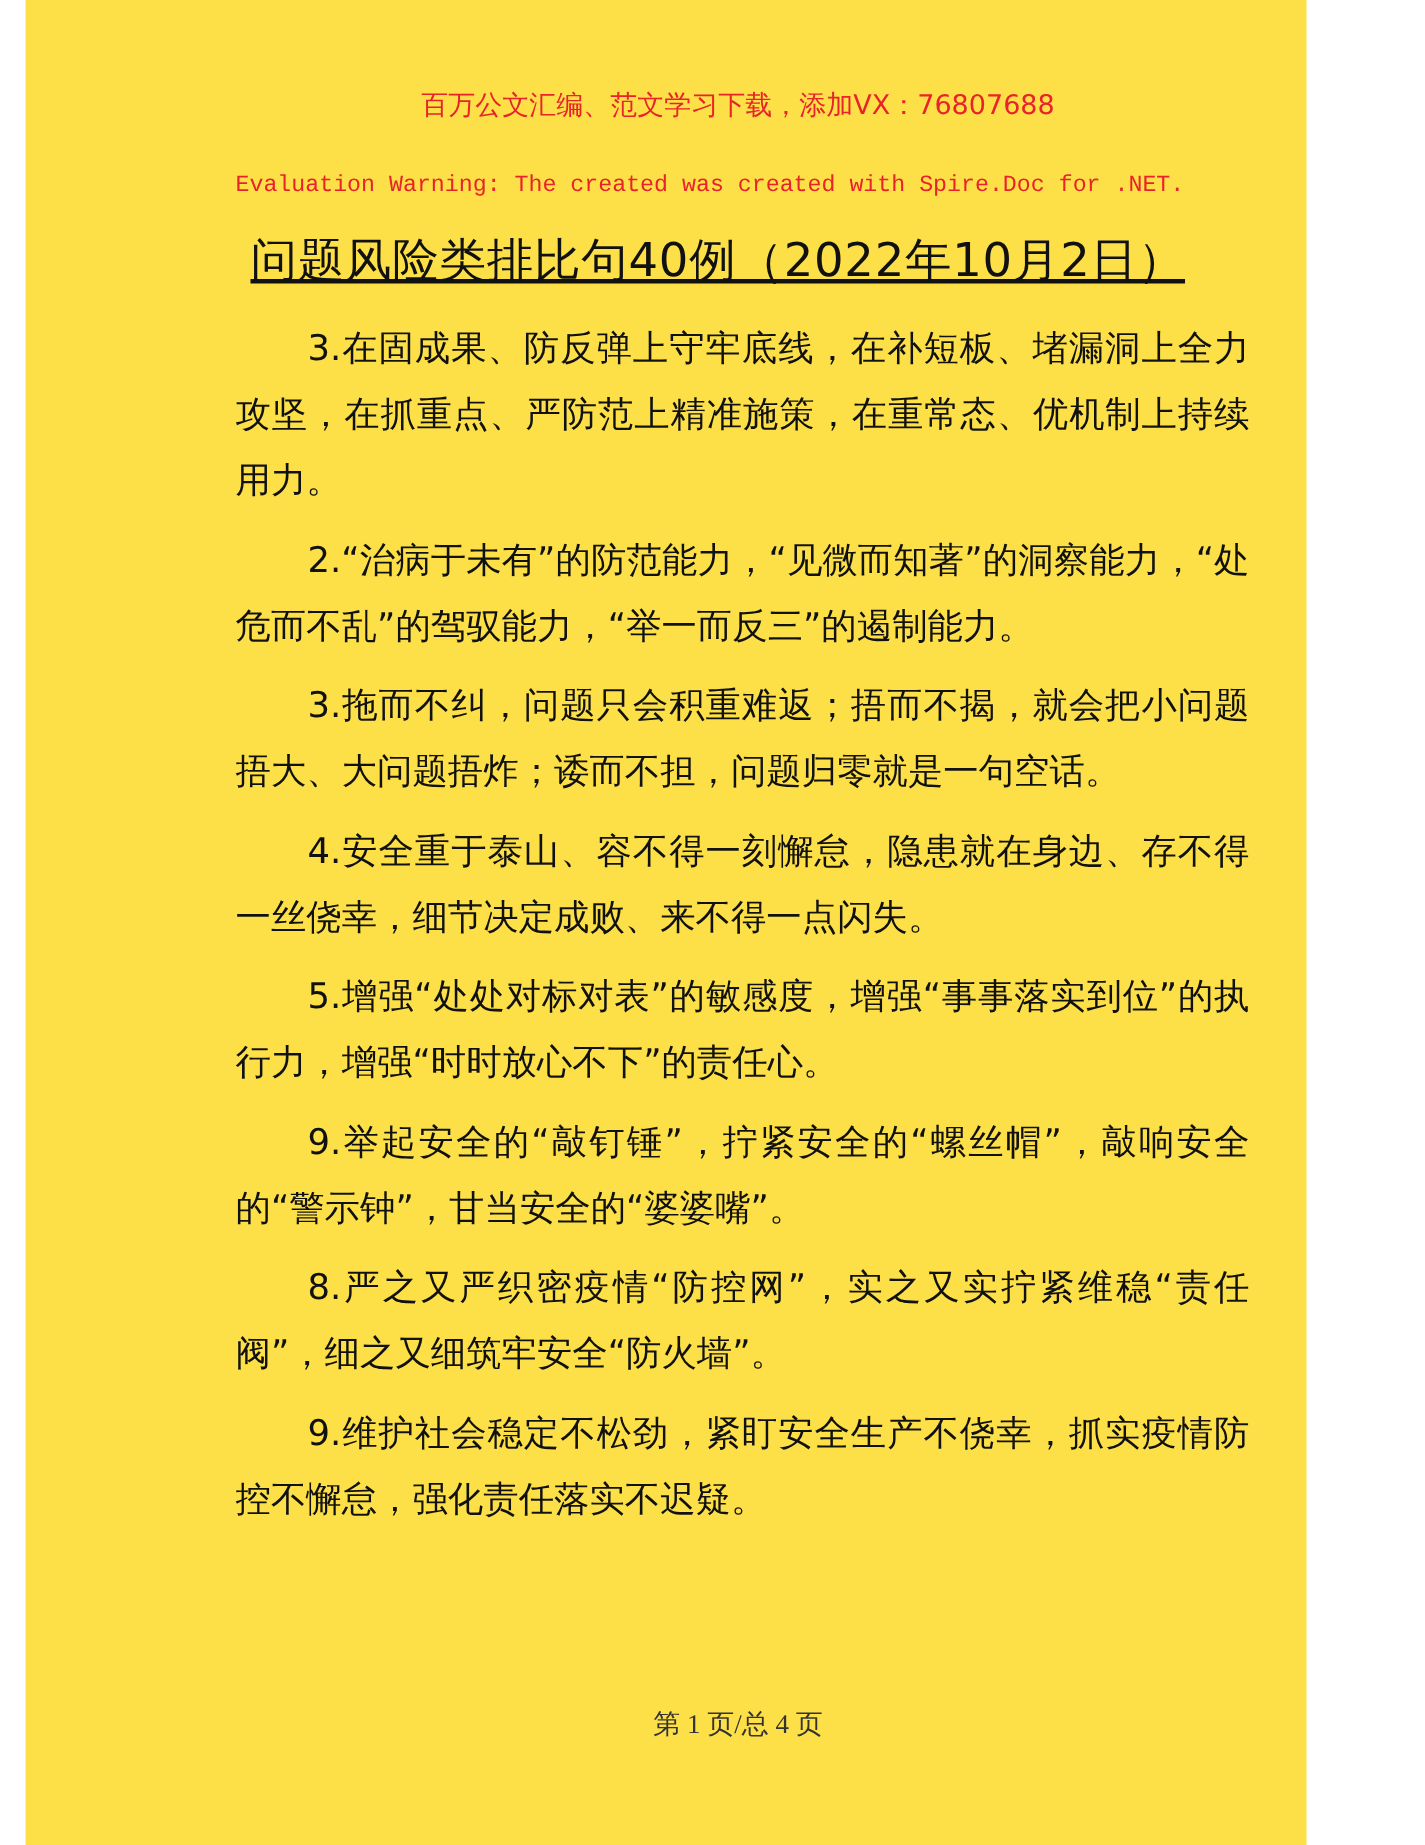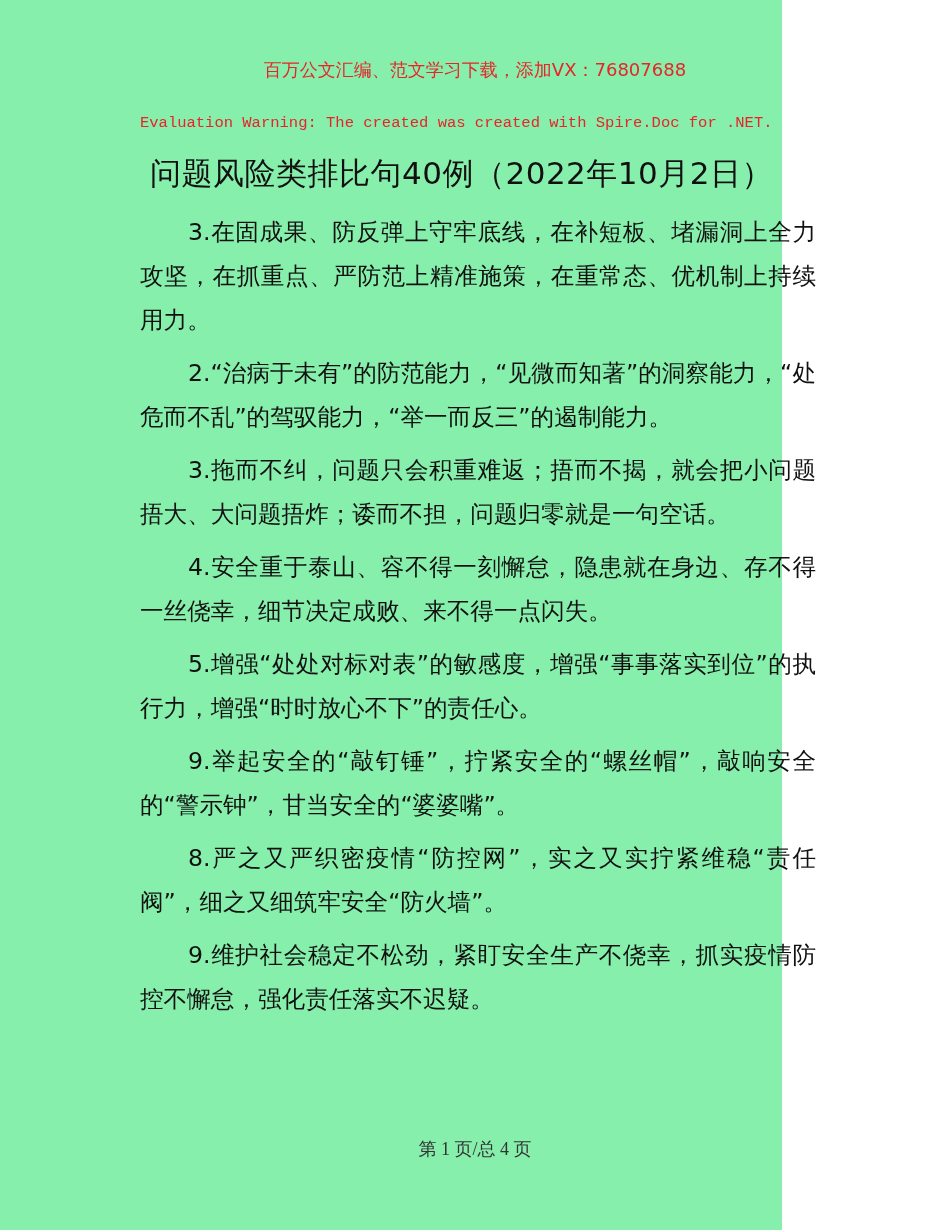--- a/index.html
+++ b/index.html
@@ -10,23 +10,23 @@
     body {
       width: 950px;
       height: 1230px;
       position: relative;
       overflow: hidden;
       font-family: "DejaVu Sans", "Liberation Sans", sans-serif;
       color: #111111;
     }
     .page {
       position: absolute;
-      left: 0; top: 0;
-      width: 782px; height: 1230px;
-      background: #86efac;
+      left: 17px; top: 0;
+      width: 854px; height: 1230px;
+      background: #fde047;
     }
     .top-banner {
       position: absolute;
       top: 58px;
       left: 0;
       width: 950px;
       text-align: center;
       font-size: 18px;
       color: #e8232a;
       letter-spacing: 0px;
@@ -42,20 +42,21 @@
     }
     .doc-title {
       position: absolute;
       top: 153px;
       left: 150px;
       width: 680px;
       font-size: 31px;
       color: #111111;
       white-space: nowrap;
       letter-spacing: 0.5px;
+      text-decoration: underline;
     }
     .body-text {
       position: absolute;
       top: 210px;
       left: 140px;
       width: 676px;
     }
     .para {
       margin: 0 0 9px 0;
       font-size: 23.6px;

